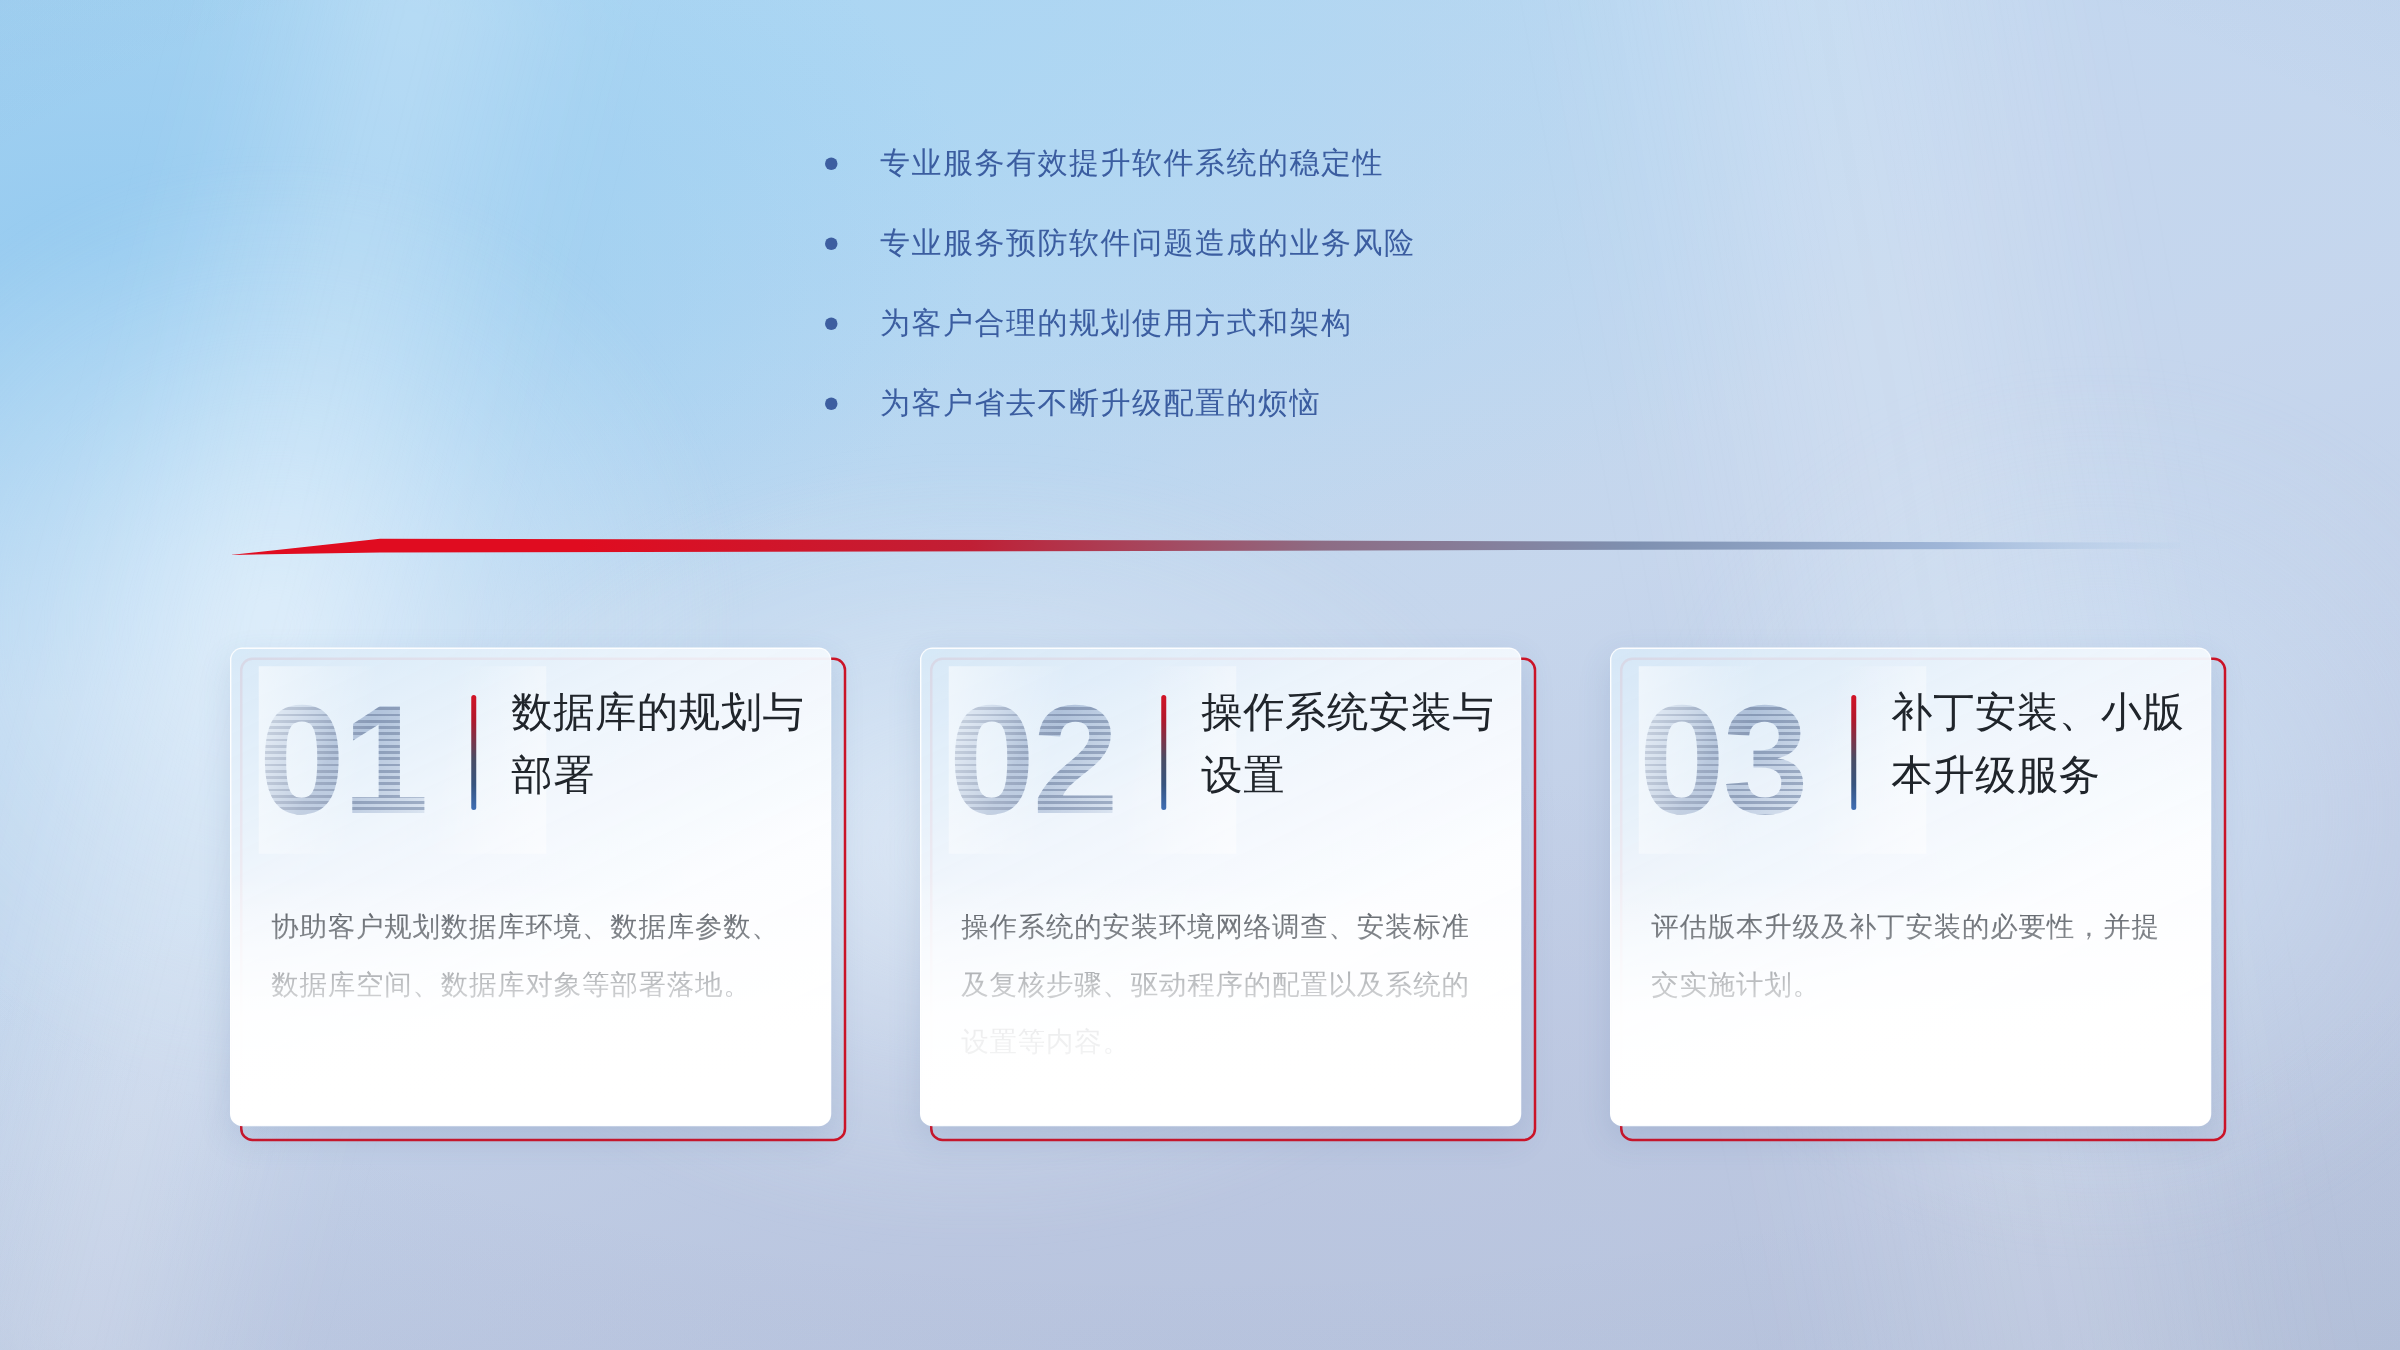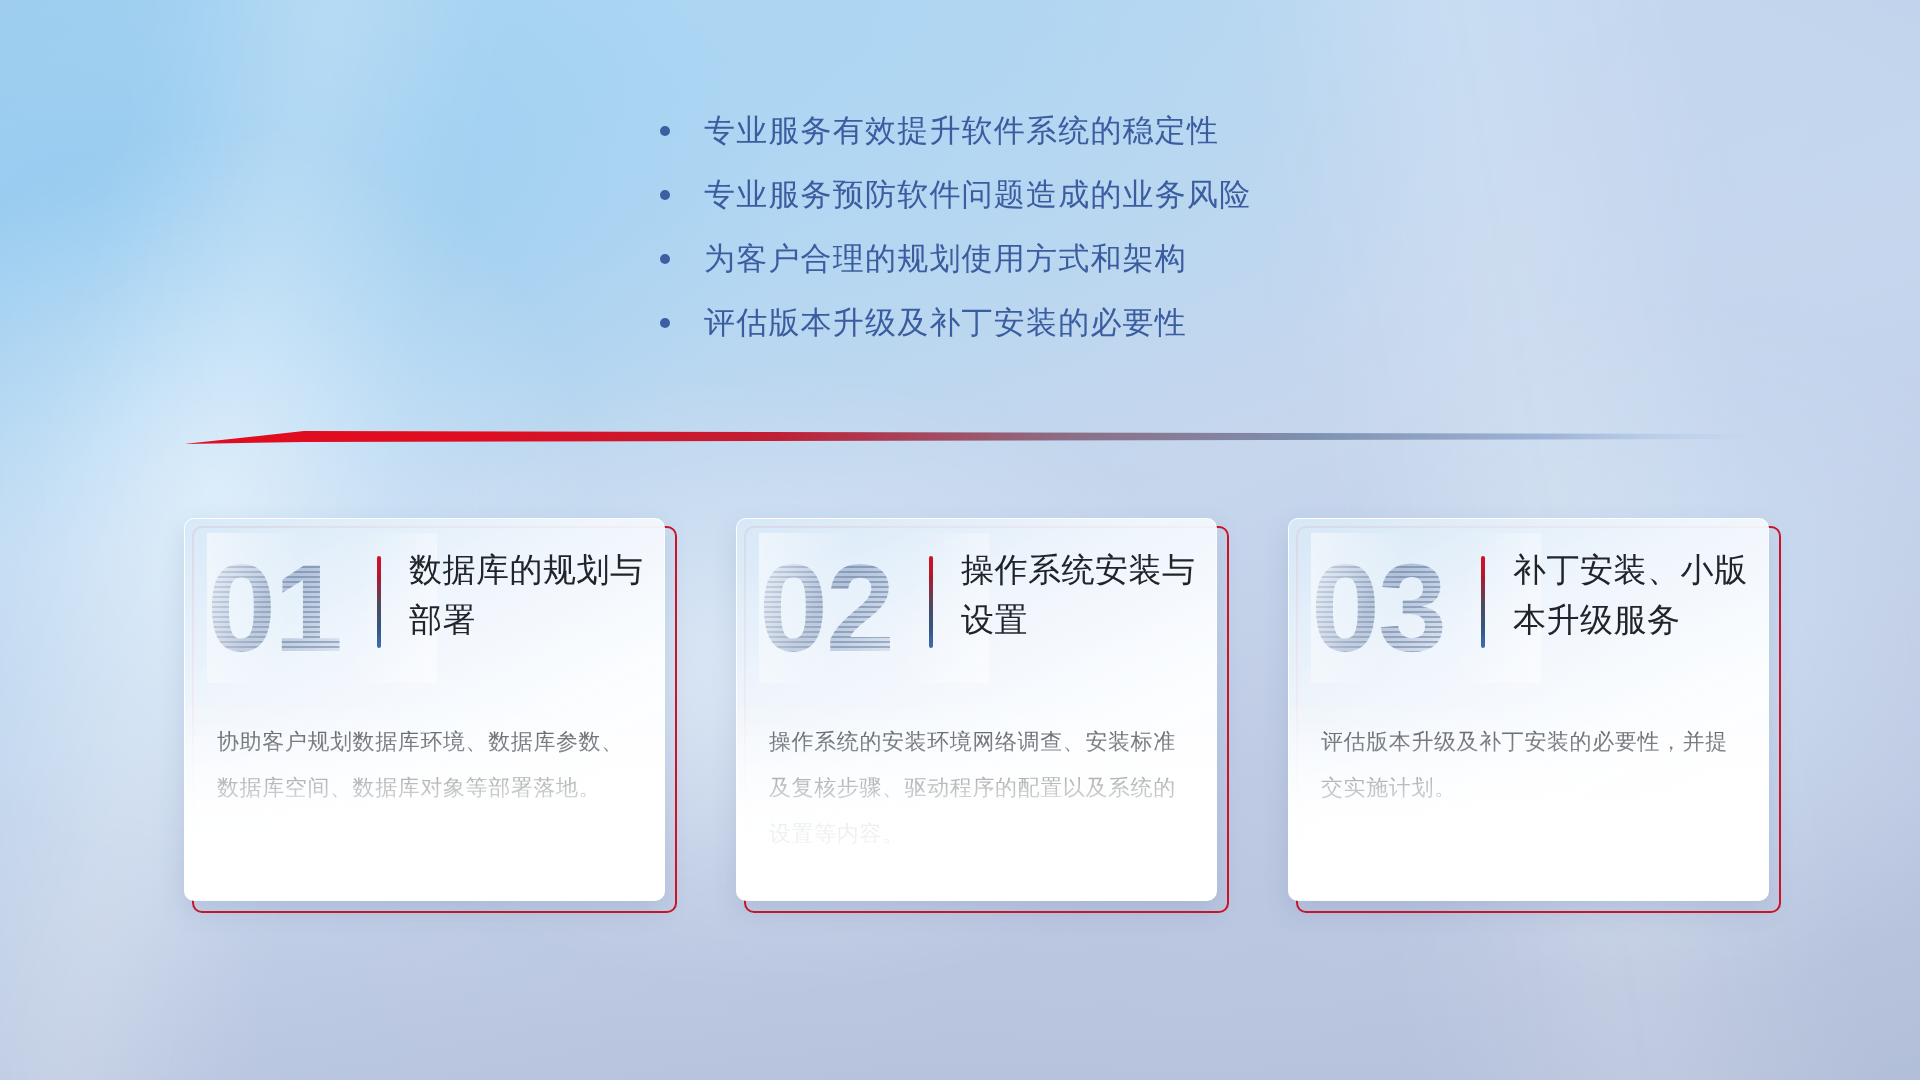--- a/index.html
+++ b/index.html
@@ -74,21 +74,21 @@
   }
   .bullet-dot {
     width: 10px; height: 10px;
     border-radius: 50%;
     background: #3d5ea0;
     margin-top: 16px;
     margin-right: 34px;
     flex: none;
   }
   .bullet-text {
-    font-size: 31px;
+    font-size: 24px;
     line-height: 42px;
     color: #3b5da0;
     letter-spacing: 1.2px;
     white-space: nowrap;
   }
 
   
   #divider-wrap {
     position: absolute;
     left: 184px; top: 425px;
@@ -230,21 +230,21 @@
     <span class="bullet-text">专业服务预防软件问题造成的业务风险</span>
   </div>
 
   <div class="bullet-row">
     <span class="bullet-dot"></span>
     <span class="bullet-text">为客户合理的规划使用方式和架构</span>
   </div>
 
   <div class="bullet-row">
     <span class="bullet-dot"></span>
-    <span class="bullet-text">评估版本升级及补丁安装的必要性</span>
+    <span class="bullet-text">为客户省去不断升级配置的烦恼</span>
   </div>
 
 </div>
 
 <div id="divider-wrap">
   <svg width="1560" height="26" viewBox="0 0 1560 26">
     <defs>
       <linearGradient id="divGrad" x1="0" y1="0" x2="1" y2="0">
         <stop offset="0.00" stop-color="#e00c20"></stop>
         <stop offset="0.18" stop-color="#e00c20"></stop>

